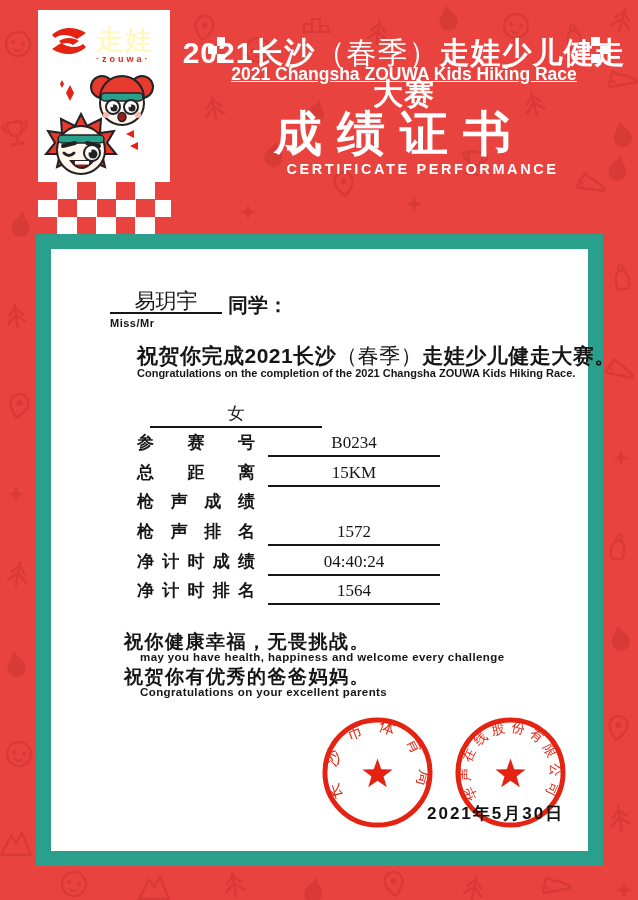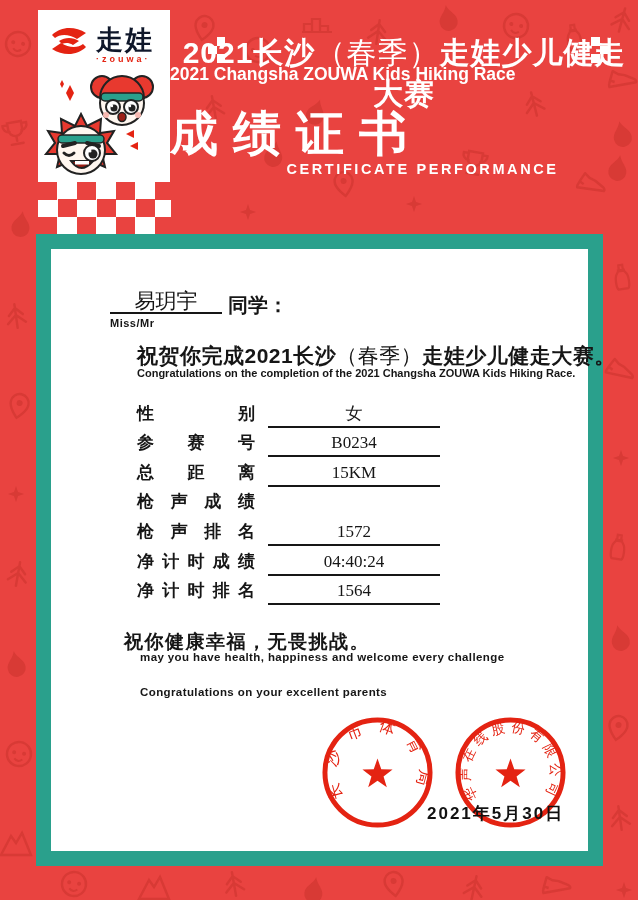--- a/index.html
+++ b/index.html
@@ -7,44 +7,44 @@
     position:relative;width:638px;height:900px;overflow:hidden;
     background:#e94340;
     font-family:"Liberation Sans","DejaVu Sans",sans-serif;
     color:#161616;
   }
   .abs{position:absolute;}
   
   #pattern-layer{position:absolute;left:0;top:0;z-index:0;}
   
   .strip{position:absolute;left:38px;top:10px;width:132px;height:172px;background:#fff;z-index:2;}
-  .brand-cn{position:absolute;left:96px;top:22px;font-size:27px;font-weight:bold;color:#0f172a;letter-spacing:2px;z-index:3;text-align:right;}
+  .brand-cn{position:absolute;left:96px;top:22px;font-size:27px;font-weight:bold;color:#fef9c3;letter-spacing:2px;z-index:3;text-align:right;}
   .brand-en{position:absolute;left:96px;top:54px;font-size:9px;font-weight:bold;letter-spacing:3px;color:#e42312;z-index:3;}
   .checker{
     position:absolute;left:38px;top:182px;width:133px;height:52px;z-index:2;
     background:conic-gradient(#fff 25%, #e94340 0 50%, #fff 0 75%, #e94340 0);
     background-size:39px 35px;
   }
   
   .title-cn{position:absolute;left:170px;right:0;top:33px;text-align:center;
     font-size:30px;font-weight:bold;color:#fff;z-index:2;letter-spacing:1px;}
   .title-cn .season{font-weight:normal;}
-  .title-en{position:absolute;left:170px;right:0;top:64px;
-    font-size:17.5px;font-weight:bold;color:#fff;z-index:2;}
+  .title-en{position:absolute;left:170px;right:0;top:64px;text-align:center;
+    font-size:17.5px;font-weight:bold;color:#fff;z-index:2;text-decoration:underline;}
   .deco{position:absolute;top:37px;width:17px;height:25.5px;z-index:2;}
   .deco span{position:absolute;width:8.5px;height:8.5px;background:#fff;}
   .deco-left{left:208px;}
   .deco-left span:nth-child(1){left:8.5px;top:0;}
   .deco-left span:nth-child(2){left:0;top:8.5px;}
   .deco-left span:nth-child(3){left:8.5px;top:17px;}
   .deco-right{left:591px;}
   .deco-right span:nth-child(1){left:0;top:0;}
   .deco-right span:nth-child(2){left:8.5px;top:8.5px;}
   .deco-right span:nth-child(3){left:0;top:17px;}
-  .cert-title{position:absolute;left:170px;right:4px;top:102px;text-align:left;
+  .cert-title{position:absolute;left:170px;right:4px;top:102px;text-align:center;
     font-size:48px;font-weight:bold;color:#fff;letter-spacing:15px;padding-right:4px;z-index:2;}
   .cert-title-en{position:absolute;left:170px;right:0;top:161px;text-align:center;
     font-size:14.5px;font-weight:bold;color:#fff;letter-spacing:2.6px;padding-right:3px;z-index:2;margin-left:40px;}
   
   .frame{position:absolute;left:36px;top:234px;width:567px;height:632px;
     box-sizing:border-box;background:#fff;border:15px solid #2aa08c;z-index:2;}
   
   .serif{font-family:"Liberation Serif","DejaVu Serif",serif;}
   .name-underline{position:absolute;left:110px;top:287px;width:112px;height:25px;
     border-bottom:2.5px solid #161616;text-align:center;font-size:21px;z-index:3;}
@@ -227,21 +227,20 @@
 
   <div class="name-underline serif">易玥宇</div>
   <div class="salutation">同学：</div>
   <div class="name-caption">Miss/Mr</div>
 
   <div class="congrats-cn"><span>祝贺你完成2021长沙</span><span class="season">（春季）</span><span>走娃少儿健走大赛。</span></div>
   <div class="congrats-en">Congratulations on the completion of the 2021 Changsha ZOUWA Kids Hiking Race.</div>
 
   <div class="fields">
     <div class="frow">
-      <div class="flabel">性别</div>
       <div class="fvalue serif">女</div>
     </div>
     <div class="frow">
       <div class="flabel">参赛号</div>
       <div class="fvalue serif">B0234</div>
     </div>
     <div class="frow">
       <div class="flabel">总距离</div>
       <div class="fvalue serif">15KM</div>
     </div>
@@ -257,20 +256,21 @@
       <div class="fvalue serif">04:40:24</div>
     </div>
     <div class="frow">
       <div class="flabel">净计时排名</div>
       <div class="fvalue serif">1564</div>
     </div>
   </div>
 
   <div class="bless-cn" style="top:629px">祝你健康幸福，无畏挑战。</div>
   <div class="bless-en" style="top:651px">may you have health, happiness and welcome every challenge</div>
+  <div class="bless-cn" style="top:664px">祝贺你有优秀的爸爸妈妈。</div>
   <div class="bless-en" style="top:686px">Congratulations on your excellent parents</div>
 
   <svg class="stamp" style="left:319px;top:714px" width="117" height="117" viewBox="0 0 118 118">
     <circle cx="59" cy="59" r="53" fill="none" stroke="#e42312" stroke-width="5"></circle>
     <path id="arcL" d="M 27.6,85.4 A 41,41 0 1 1 90.4,85.4" fill="none"></path>
     <polygon fill="#e42312" points="59,45 62.8,55.8 74.2,56.1 65.1,63 68.4,73.9 59,67.4 49.6,73.9 52.9,63 43.8,56.1 55.2,55.8"></polygon>
     <text class="stamp-text-l"><textPath href="#arcL" startOffset="50%" text-anchor="middle">长沙市体育局</textPath></text>
   </svg>
   <svg class="stamp" style="left:452px;top:714px" width="117" height="117" viewBox="0 0 118 118">
     <circle cx="59" cy="59" r="53" fill="none" stroke="#e42312" stroke-width="5"></circle>

